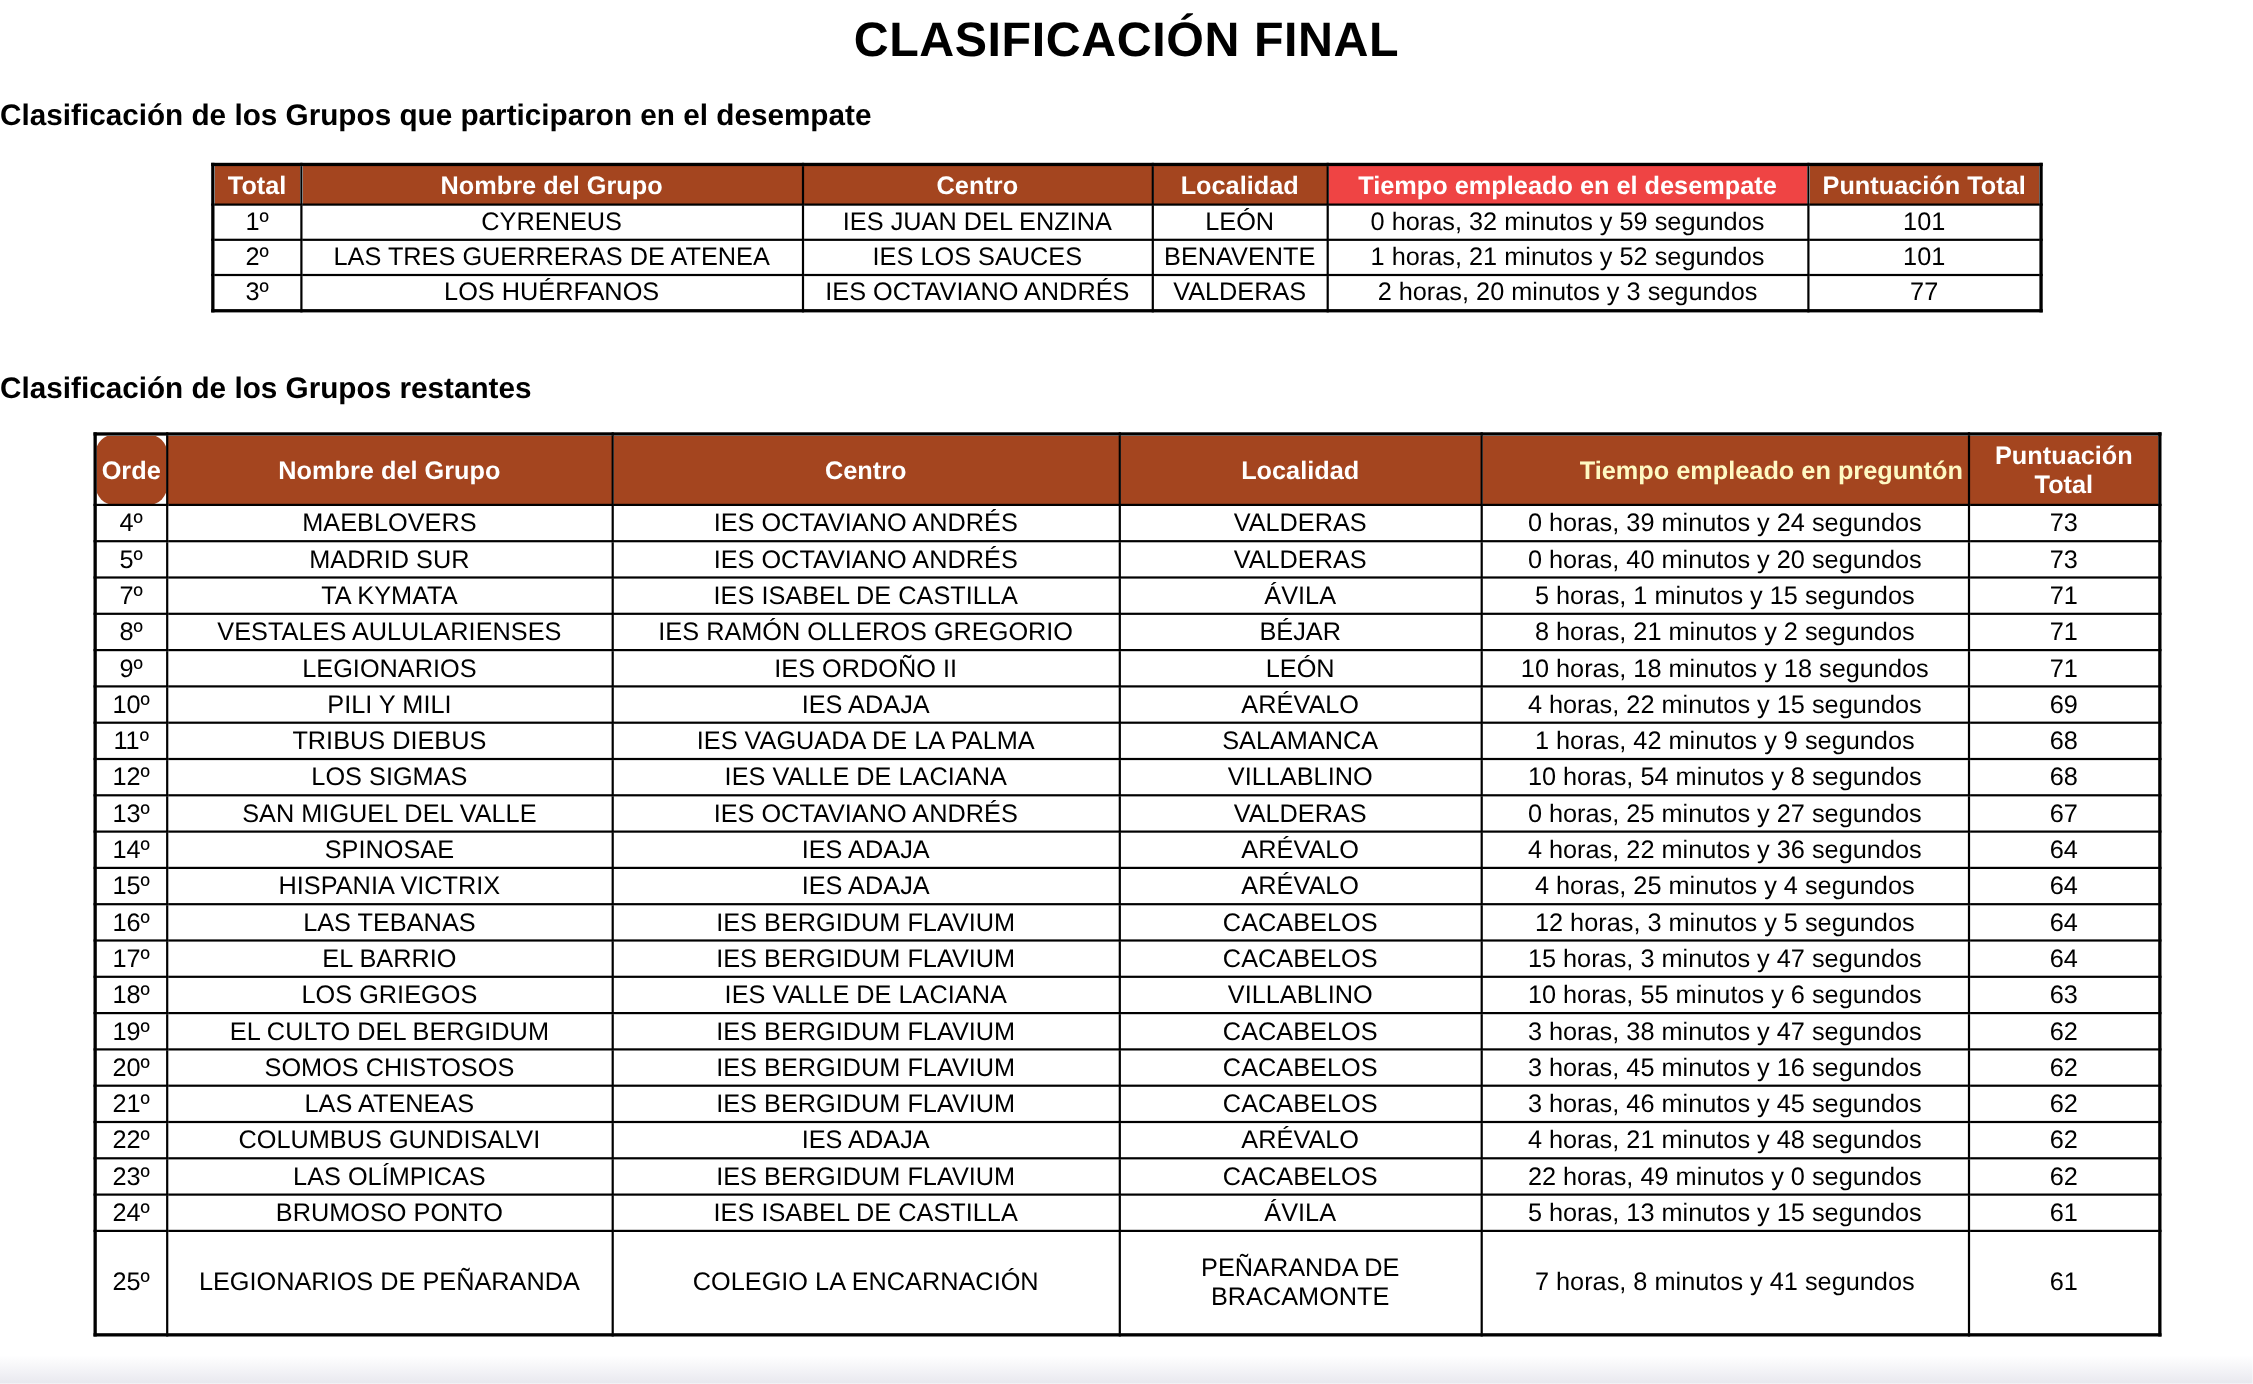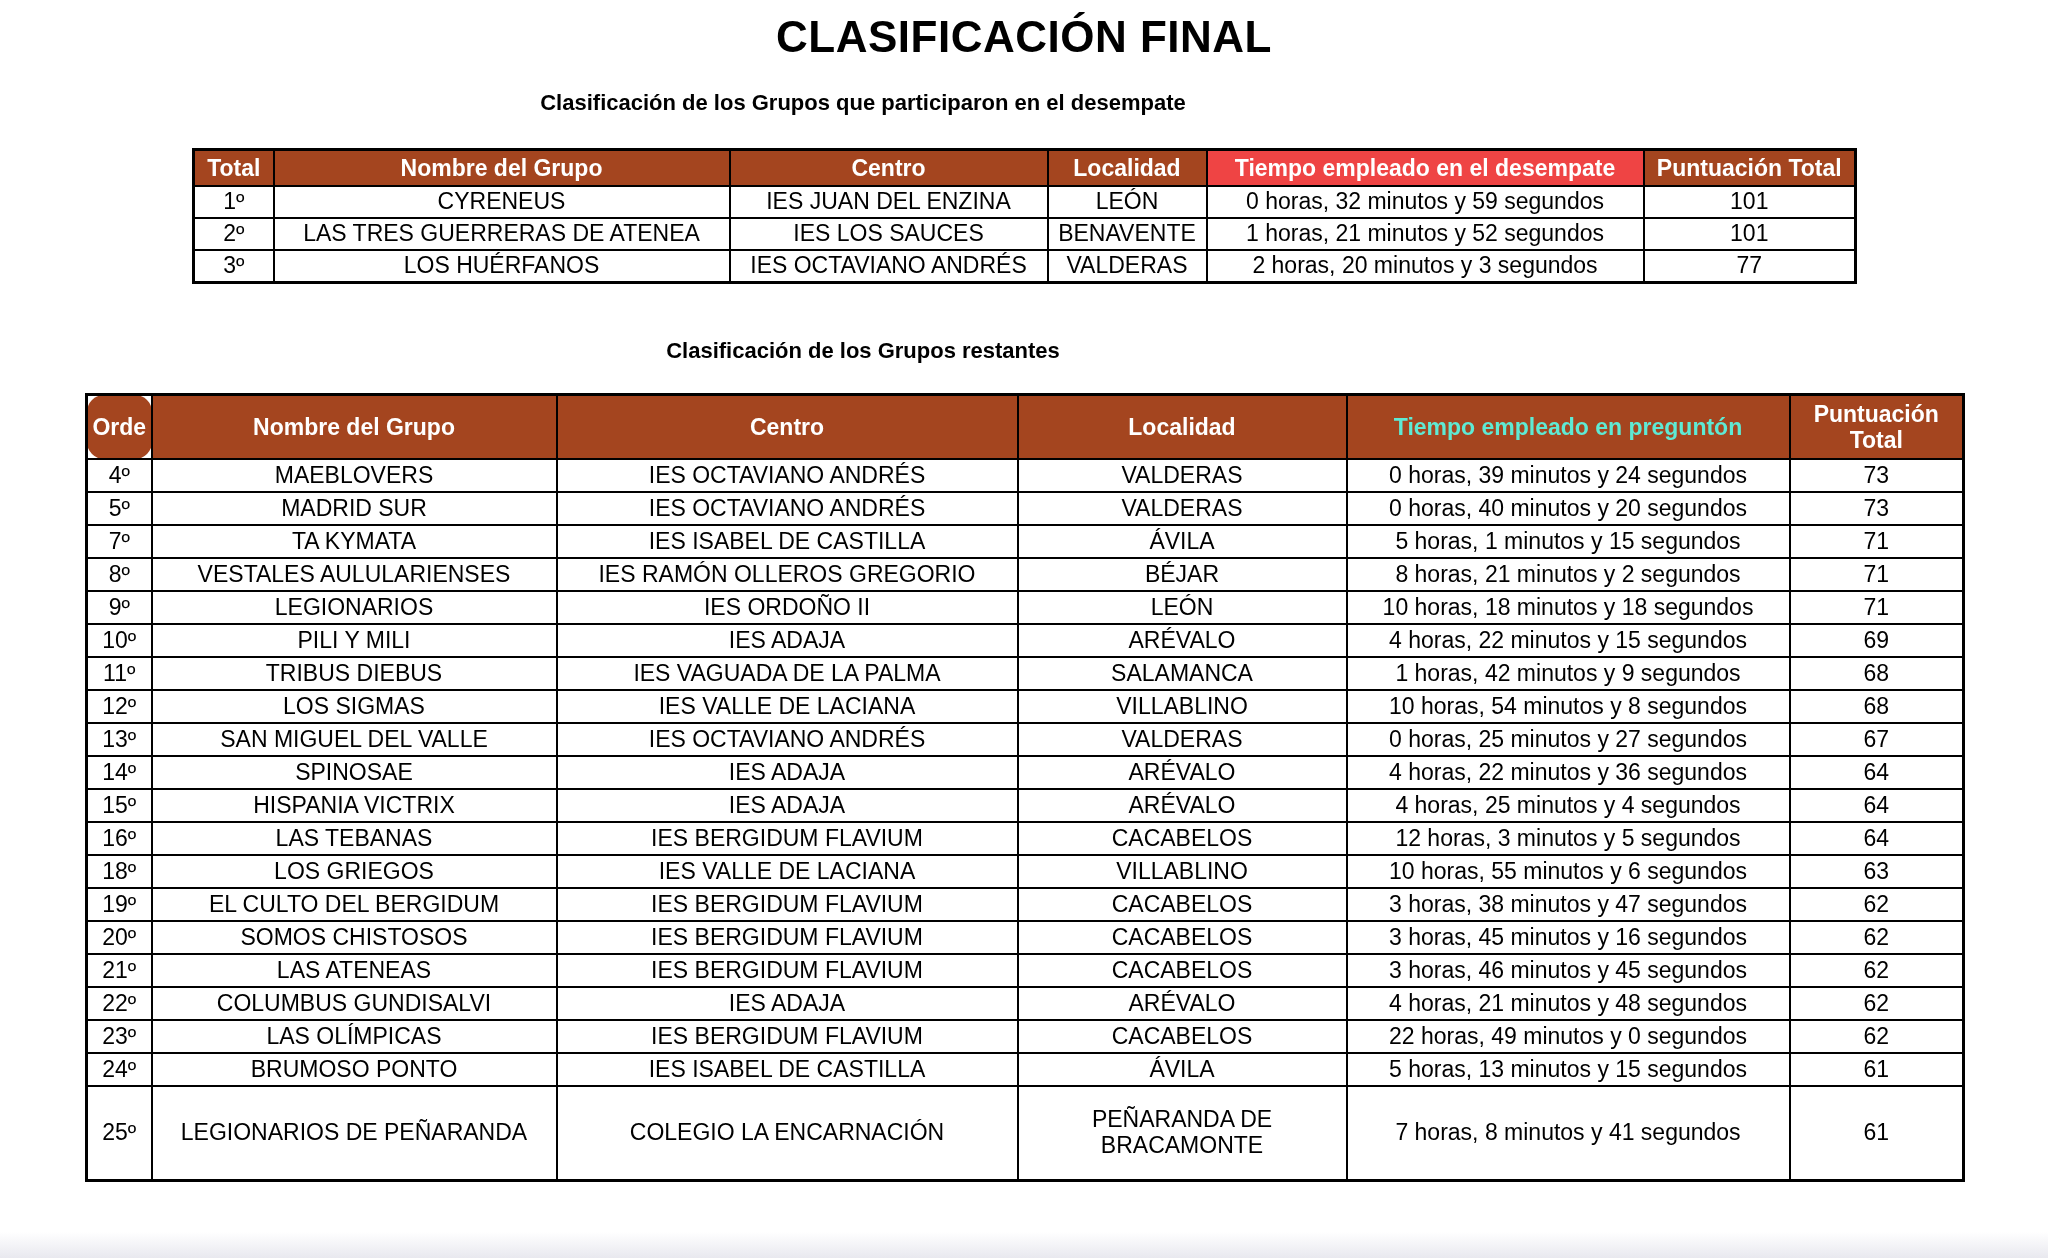--- a/index.html
+++ b/index.html
@@ -22,22 +22,21 @@
     width: 2048px;
     text-align: center;
     font-size: 44px;
     font-weight: bold;
     letter-spacing: 0.5px;
   }
   .section-subtitle {
     position: absolute;
     left: 0;
     width: 1726px;
-    text-align: center;
-    font-size: 22px;
+    font-size: 27px;
     font-weight: bold;
   }
   #subtitle-tiebreak { top: 90px; }
   #subtitle-remaining { top: 338px; }
 
   table {
     position: absolute;
     border-collapse: collapse;
     table-layout: fixed;
     background: #ffffff;
@@ -149,21 +148,21 @@
       <col style="width: 329px;">
       <col style="width: 443px;">
       <col style="width: 174px;">
     </colgroup>
     <thead>
       <tr>
         <th style="background: rgb(164, 69, 31); color: rgb(255, 255, 255); border-radius: 17px;">Orde</th>
         <th style="background: rgb(164, 69, 31); color: rgb(255, 255, 255);">Nombre del Grupo</th>
         <th style="background: rgb(164, 69, 31); color: rgb(255, 255, 255);">Centro</th>
         <th style="background: rgb(164, 69, 31); color: rgb(255, 255, 255);">Localidad</th>
-        <th style="background: rgb(164, 69, 31); color: #5eead4;">Tiempo empleado en preguntón</th>
+        <th style="background: rgb(164, 69, 31); color: #fef9c3; text-align: right;">Tiempo empleado en preguntón</th>
         <th style="background: rgb(164, 69, 31); color: rgb(255, 255, 255);">Puntuación
 Total</th>
       </tr>
     </thead>
     <tbody>
       <tr>
         <td>4º</td>
         <td>MAEBLOVERS</td>
         <td>IES OCTAVIANO ANDRÉS</td>
         <td>VALDERAS</td>
@@ -249,20 +248,28 @@
         <td>ARÉVALO</td>
         <td>4 horas, 25 minutos y 4 segundos</td>
         <td>64</td>
       </tr>
       <tr>
         <td>16º</td>
         <td>LAS TEBANAS</td>
         <td>IES BERGIDUM FLAVIUM</td>
         <td>CACABELOS</td>
         <td>12 horas, 3 minutos y 5 segundos</td>
+        <td>64</td>
+      </tr>
+      <tr>
+        <td>17º</td>
+        <td>EL BARRIO</td>
+        <td>IES BERGIDUM FLAVIUM</td>
+        <td>CACABELOS</td>
+        <td>15 horas, 3 minutos y 47 segundos</td>
         <td>64</td>
       </tr>
       <tr>
         <td>18º</td>
         <td>LOS GRIEGOS</td>
         <td>IES VALLE DE LACIANA</td>
         <td>VILLABLINO</td>
         <td>10 horas, 55 minutos y 6 segundos</td>
         <td>63</td>
       </tr>

